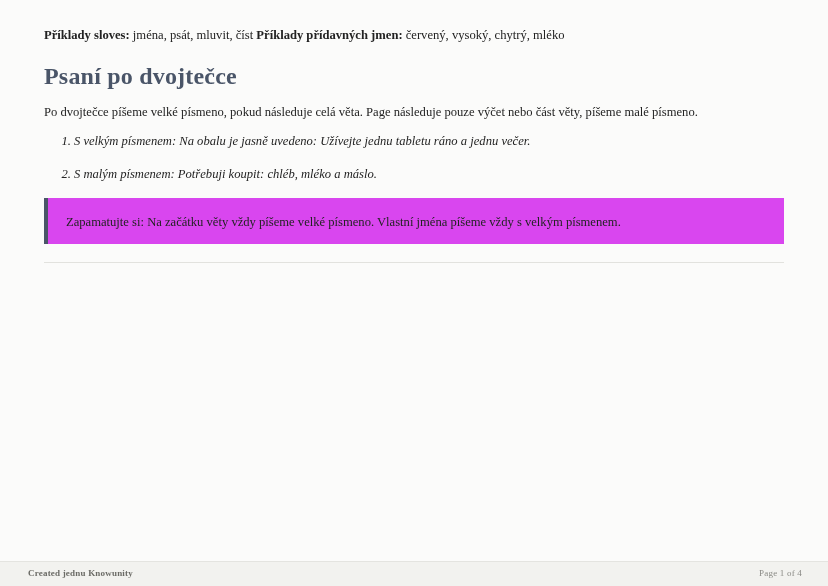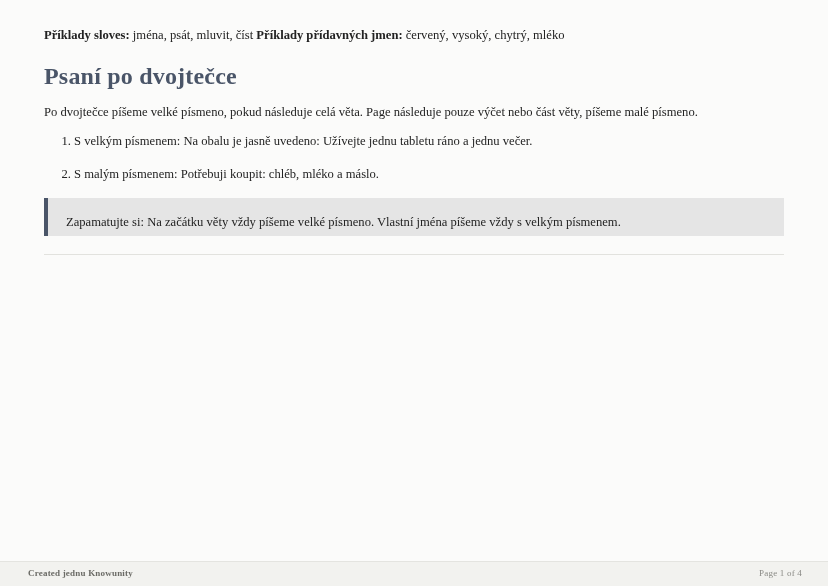--- a/index.html
+++ b/index.html
@@ -56,33 +56,34 @@
   p.body-text {
     font-size: 12.6px;
     line-height: 1.5;
     margin: 0 0 10px 0;
     color: #232323;
   }
 
   ol.numbered-list {
     margin: 10px 0 14px 0;
     padding-left: 30px;
+    font-style: italic;
   }
   ol.numbered-list li {
     font-size: 12.6px;
     line-height: 1.5;
     margin-bottom: 14px;
     color: #232323;
   }
 
   .callout {
     margin-top: 14px;
-    background: #e5e5e5;
+    background: #d946ef;
     border-left: 4px solid #4a5568;
-    padding: 15px 16px 4px 18px;
+    padding: 15px 16px 12px 18px;
     font-size: 12.6px;
     line-height: 1.5;
     color: #232323;
   }
 
   .divider {
     margin-top: 18px;
     border-top: 1px solid #e2e2de;
     height: 0;
   }

